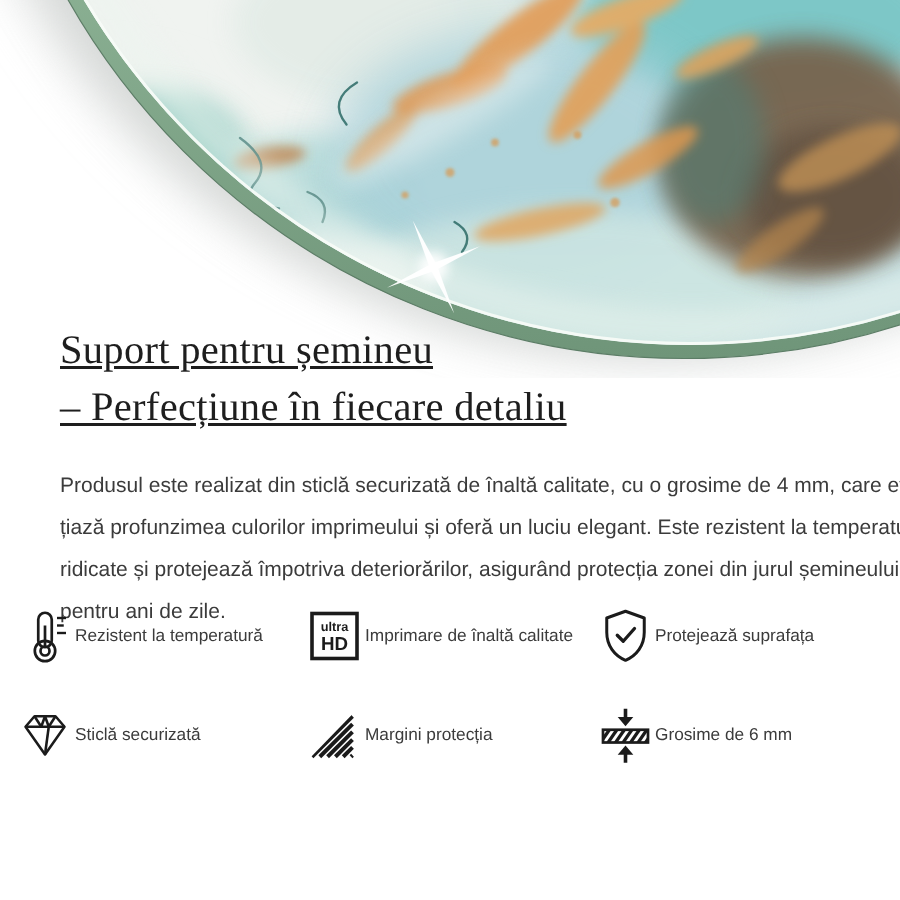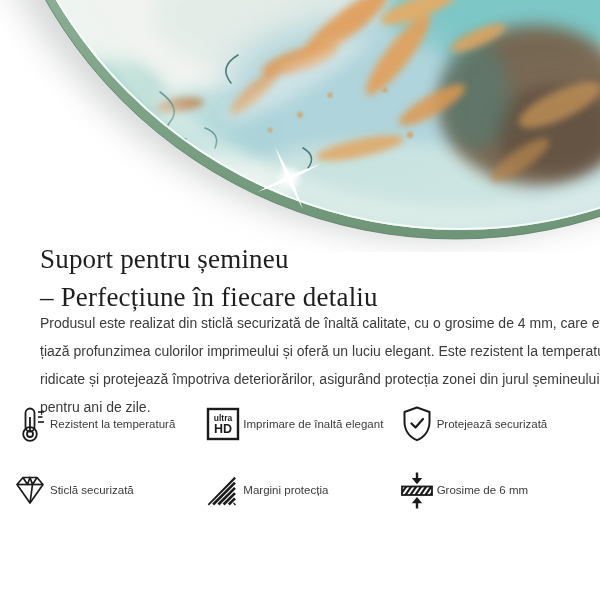--- a/index.html
+++ b/index.html
@@ -2,23 +2,23 @@
 <html><head>
 <meta charset="utf-8">
 <style>
   html,body{margin:0;padding:0;}
   body{
     width:600px;height:600px;background:#ffffff;position:relative;overflow:hidden;
     font-family:"Liberation Sans",sans-serif;
   }
   .hero{position:absolute;top:0;left:0;display:block;}
   .title{
-    position:absolute;left:40px;top:240px;width:540px;
+    position:absolute;left:40px;top:214px;width:540px;
     font-family:"Liberation Serif",serif;font-size:27px;line-height:38px;
-    color:#1e1e1e;white-space:pre-line;letter-spacing:.2px;
+    color:#1e1e1e;white-space:pre-line;letter-spacing:.2px;text-decoration:underline;
   }
   .desc{
     position:absolute;left:40px;top:309px;
     font-size:14px;line-height:28px;color:#3b3b3b;white-space:pre;
   }
   .features{
     position:absolute;left:10px;top:401px;width:580px;
     display:grid;grid-template-columns:repeat(3,1fr);row-gap:21px;
   }
   .feature{display:flex;flex-direction:row;align-items:center;}
@@ -144,31 +144,31 @@
   </div>
 
   <div class="feature">
     <div class="ficon">
       <svg width="40" height="40" viewBox="0 0 40 40">
         <rect x="5" y="5" width="30" height="30" fill="none" stroke="#1b1b1b" stroke-width="2.4"></rect>
         <text x="20" y="16.5" font-size="8.5" font-weight="600" fill="#1b1b1b" text-anchor="middle">ultra</text>
         <text x="20" y="29" font-size="12.5" font-weight="700" fill="#1b1b1b" text-anchor="middle">HD</text>
       </svg>
     </div>
-    <div class="flabel">Imprimare de înaltă elegant</div>
+    <div class="flabel">Imprimare de înaltă calitate</div>
   </div>
 
   <div class="feature">
     <div class="ficon">
       <svg width="40" height="40" viewBox="0 0 40 40" fill="none" stroke="#1b1b1b">
         <path d="M20 3.5 L32.5 8 V17.5 C32.5 26.5 27.3 33.2 20 36.2 C12.7 33.2 7.5 26.5 7.5 17.5 V8 Z" stroke-width="2" stroke-linejoin="round"></path>
         <path d="M14.5 19.5 L18.5 23.5 L26 15" stroke-width="2.2" stroke-linecap="round" stroke-linejoin="round"></path>
       </svg>
     </div>
-    <div class="flabel">Protejează securizată</div>
+    <div class="flabel">Protejează suprafața</div>
   </div>
 
   <div class="feature">
     <div class="ficon">
       <svg width="40" height="40" viewBox="0 0 40 40" fill="none" stroke="#1b1b1b" stroke-width="1.7" stroke-linejoin="round">
         <path d="M13 7.5 H27 L33 14.5 L20 33 L7 14.5 Z"></path>
         <line x1="7" y1="14.5" x2="33" y2="14.5"></line>
         <path d="M13 7.5 L17.5 14.5 L20 7.5 L22.5 14.5 L27 7.5"></path>
         <path d="M22.5 14.5 L20 33"></path>
       </svg>

